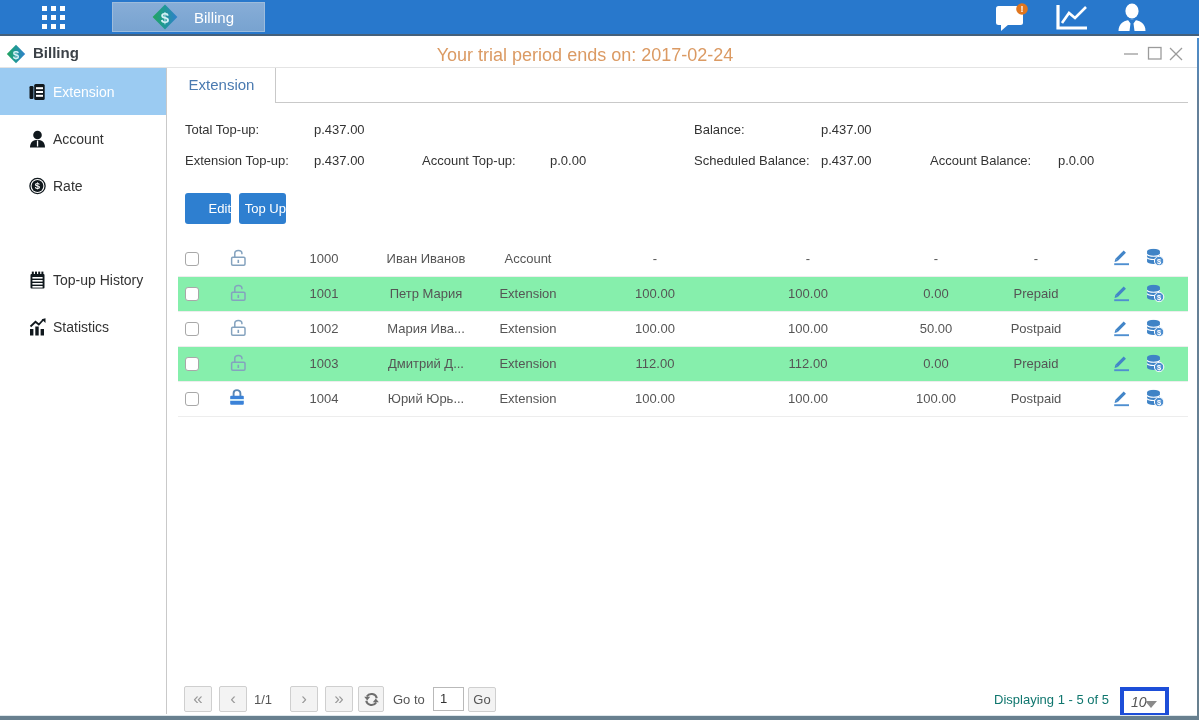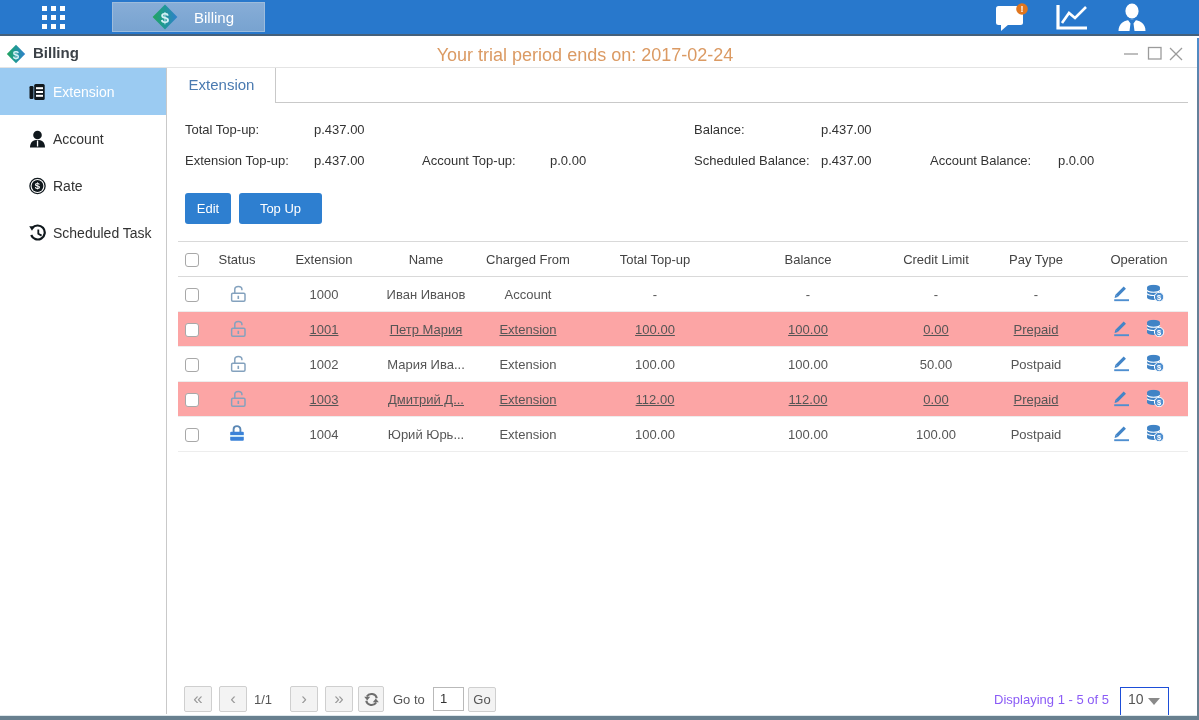--- a/index.html
+++ b/index.html
@@ -39,45 +39,45 @@
 .tabbar .bline { position:absolute; left:0; bottom:0; width:1020px; height:1px; background:#c9c9c9; }
 .tab { position:absolute; left:0; top:0; width:108px; height:35px; background:#fff;
   border-right:1px solid #c9c9c9; text-align:center; line-height:34px;
   font-size:15px; color:#4a7ab0; }
 
 .stats { position:absolute; left:168px; top:103px; width:1031px; font-size:13px; color:#333; }
 .sl { position:absolute; font-weight:normal; white-space:nowrap; }
 .sv { position:absolute; white-space:nowrap; }
 
 .btn { position:absolute; background:#2e7fd0; color:#fff; font-size:13px;
-  border-radius:3px; text-align:center; line-height:31px; height:31px; }
+  border-radius:3px; text-align:right; line-height:31px; height:31px; }
 
 
 table.grid { position:absolute; left:178px; top:241px; width:1010px; border-collapse:collapse;
   font-size:13px; color:#555; table-layout:fixed; }
 table.grid th { font-weight:normal; color:#434343; height:35px;
   border-top:1px solid #d9d9d9; border-bottom:1px solid #d9d9d9; text-align:center; }
 table.grid td { height:35px; text-align:center; border-bottom:1px solid #ededed; }
-table.grid tr.alt td { background:#fca5a5;text-decoration:underline; }
+table.grid tr.alt td { background:#86efac; }
 .cb { display:inline-block; width:14px; height:14px; border:1px solid #a8a8a8;
   border-radius:3px; background:#fff; vertical-align:middle; }
 
 
 .pager { position:absolute; left:168px; top:680px; width:1031px; height:36px; font-size:13px; color:#555; }
 .pbtn { position:absolute; top:6px; width:28px; height:26px; background:#f3f3f3;
   border:1px solid #cfcfcf; border-radius:2px; text-align:center; line-height:23px;
   color:#9a9a9a; font-size:17px; }
 .ptx { position:absolute; top:12px; }
 .pinput { position:absolute; top:7px; width:31px; height:24px; border:1px solid #b9b9b9;
   background:#fff; font-size:13px; color:#333; padding-left:6px; line-height:22px; }
 .pgo { position:absolute; top:7px; width:28px; height:25px; background:#f3f3f3;
   border:1px solid #cfcfcf; border-radius:2px; text-align:center; line-height:23px; color:#555; }
-.disp { position:absolute; top:12px; right:90px; color:#8b5cf6; }
-.psel { position:absolute; top:7px; right:30px; width:49px; height:30px; border:1px solid #1d4ed8;
-  background:#fff; }
+.disp { position:absolute; top:12px; right:90px; color:#0f766e; }
+.psel { position:absolute; top:7px; right:30px; width:49px; height:30px; border:4px solid #1d4ed8;
+  background:#fff;font-style:italic; }
 .psel .n { position:absolute; left:7px; top:3px; font-size:14px; color:#555; }
 .psel .tri { position:absolute; right:8px; top:10px; width:0; height:0;
   border-left:6px solid transparent; border-right:6px solid transparent; border-top:7px solid #8a8a8a; }
 
 
 .unlock, .lock, .ops svg { display:inline-block; vertical-align:middle; }
 
 .redge { position:absolute; right:0; top:38px; width:2px; height:682px; background:linear-gradient(#4a8ed0,#64809a 60px,#68808f); }
 .bedge { position:absolute; left:0; bottom:0; width:1199px; height:4px; background:#68808f; }
 .bedge2 { position:absolute; left:0; bottom:4px; width:1199px; height:1px; background:#dfe8ec; }
@@ -162,27 +162,43 @@
       <span class="stx">Account</span>
     </div>
   <div class="sitem" style="top:162px">
       <svg class="sic" viewBox="0 0 17 18">
         <circle cx="8.5" cy="9" r="7.6" stroke="#10181d" stroke-width="1.3" fill="none"></circle>
         <circle cx="8.5" cy="9" r="5.9" fill="#10181d"></circle>
         <text x="8.5" y="12.4" font-size="9.5" font-weight="bold" fill="#fff" text-anchor="middle" font-family="Liberation Sans">$</text>
       </svg>
       <span class="stx">Rate</span>
     </div>
-  <div class="sitem" style="top:209px">
+  <div class="sitem" style="top:256px">
       <svg class="sic" viewBox="0 0 17 18">
-        <path d="M3.2,4.2 A7 7 0 1 1 2.2,11" stroke="#10181d" stroke-width="2.2" fill="none"></path>
-        <polygon points="0.2,2.2 5.8,2.2 3,6.8" fill="#10181d"></polygon>
-        <path d="M9.3,5.5 L9.3,9.8 L12.6,11.6" stroke="#10181d" stroke-width="1.8" fill="none"></path>
-      </svg>
-      <span class="stx">Scheduled Task</span>
+        <rect x="1.5" y="3" width="14" height="14.5" rx="1" fill="#10181d"></rect>
+        <rect x="2.8" y="0.6" width="2" height="3" fill="#10181d"></rect>
+        <rect x="6" y="0.6" width="2" height="3" fill="#10181d"></rect>
+        <rect x="9.2" y="0.6" width="2" height="3" fill="#10181d"></rect>
+        <rect x="12.4" y="0.6" width="2" height="3" fill="#10181d"></rect>
+        <rect x="3.4" y="6" width="10.2" height="1.6" fill="#fff"></rect>
+        <rect x="3.4" y="9" width="10.2" height="1.6" fill="#fff"></rect>
+        <rect x="3.4" y="12" width="10.2" height="1.6" fill="#fff"></rect>
+        <rect x="3.4" y="15" width="10.2" height="1.6" fill="#fff"></rect>
+      </svg>
+      <span class="stx">Top-up History</span>
+    </div>
+  <div class="sitem" style="top:303px">
+      <svg class="sic" viewBox="0 0 17 18">
+        <rect x="1" y="11" width="3.4" height="6.5" fill="#10181d"></rect>
+        <rect x="6.3" y="8.5" width="3.4" height="9" fill="#10181d"></rect>
+        <rect x="11.6" y="11" width="3.4" height="6.5" fill="#10181d"></rect>
+        <path d="M1.5,8.5 L6.5,3.8 L9.8,6.5 L14,2" stroke="#10181d" stroke-width="1.8" fill="none"></path>
+        <polygon points="16.5,0.3 16.5,5 12.6,1.2" fill="#10181d"></polygon>
+      </svg>
+      <span class="stx">Statistics</span>
     </div>
 
   <div class="tabbar">
       <div class="bline"></div>
       <div class="tab">Extension</div>
     </div>
 
   <div class="stats">
     <div class="sl" style="left:17px; top:19px">Total Top-up:</div>
       <div class="sv" style="left:146px; top:19px">p.437.00</div>
@@ -192,48 +208,36 @@
       <div class="sv" style="left:146px; top:50px">p.437.00</div>
     <div class="sl" style="left:254px; top:50px">Account Top-up:</div>
       <div class="sv" style="left:382px; top:50px">p.0.00</div>
     <div class="sl" style="left:526px; top:50px">Scheduled Balance:</div>
       <div class="sv" style="left:653px; top:50px">p.437.00</div>
     <div class="sl" style="left:762px; top:50px">Account Balance:</div>
       <div class="sv" style="left:890px; top:50px">p.0.00</div>
   </div>
 
   <div class="btn" style="left:185px; top:193px; width:46px;">Edit</div>
-  <div class="btn" style="left:239px; top:193px; width:83px;">Top Up</div>
+  <div class="btn" style="left:239px; top:193px; width:47px;">Top Up</div>
 
   <table class="grid">
     <colgroup>
         <col style="width:28px">
         <col style="width:62px">
         <col style="width:112px">
         <col style="width:92px">
         <col style="width:112px">
         <col style="width:142px">
         <col style="width:164px">
         <col style="width:92px">
         <col style="width:108px">
         <col style="width:98px">
       </colgroup>
     <tbody>
-        <tr>
-          <th><span class="cb"></span></th>
-          <th>Status</th>
-          <th>Extension</th>
-          <th>Name</th>
-          <th>Charged From</th>
-          <th>Total Top-up</th>
-          <th>Balance</th>
-          <th>Credit Limit</th>
-          <th>Pay Type</th>
-          <th>Operation</th>
-        </tr>
     <tr>
           <td><span class="cb"></span></td>
           <td><svg width="16" height="18" viewBox="0 0 16 18" style="transform:translate(1.3px,0.5px)">
               <rect x="1.3" y="8.8" width="13.4" height="8" rx="1.2" stroke="#84a2be" stroke-width="1.5" fill="none"></rect>
               <line x1="8" y1="11.3" x2="8" y2="14.5" stroke="#84a2be" stroke-width="1.6"></line>
               <path d="M4.5,8.8 L4.5,4.8 C4.5,0.9 11.6,0.9 11.6,4.8 L11.6,5.8" stroke="#84a2be" stroke-width="1.5" fill="none"></path>
             </svg></td>
           <td>1000</td>
           <td>Иван Иванов</td>
           <td>Account</td>

